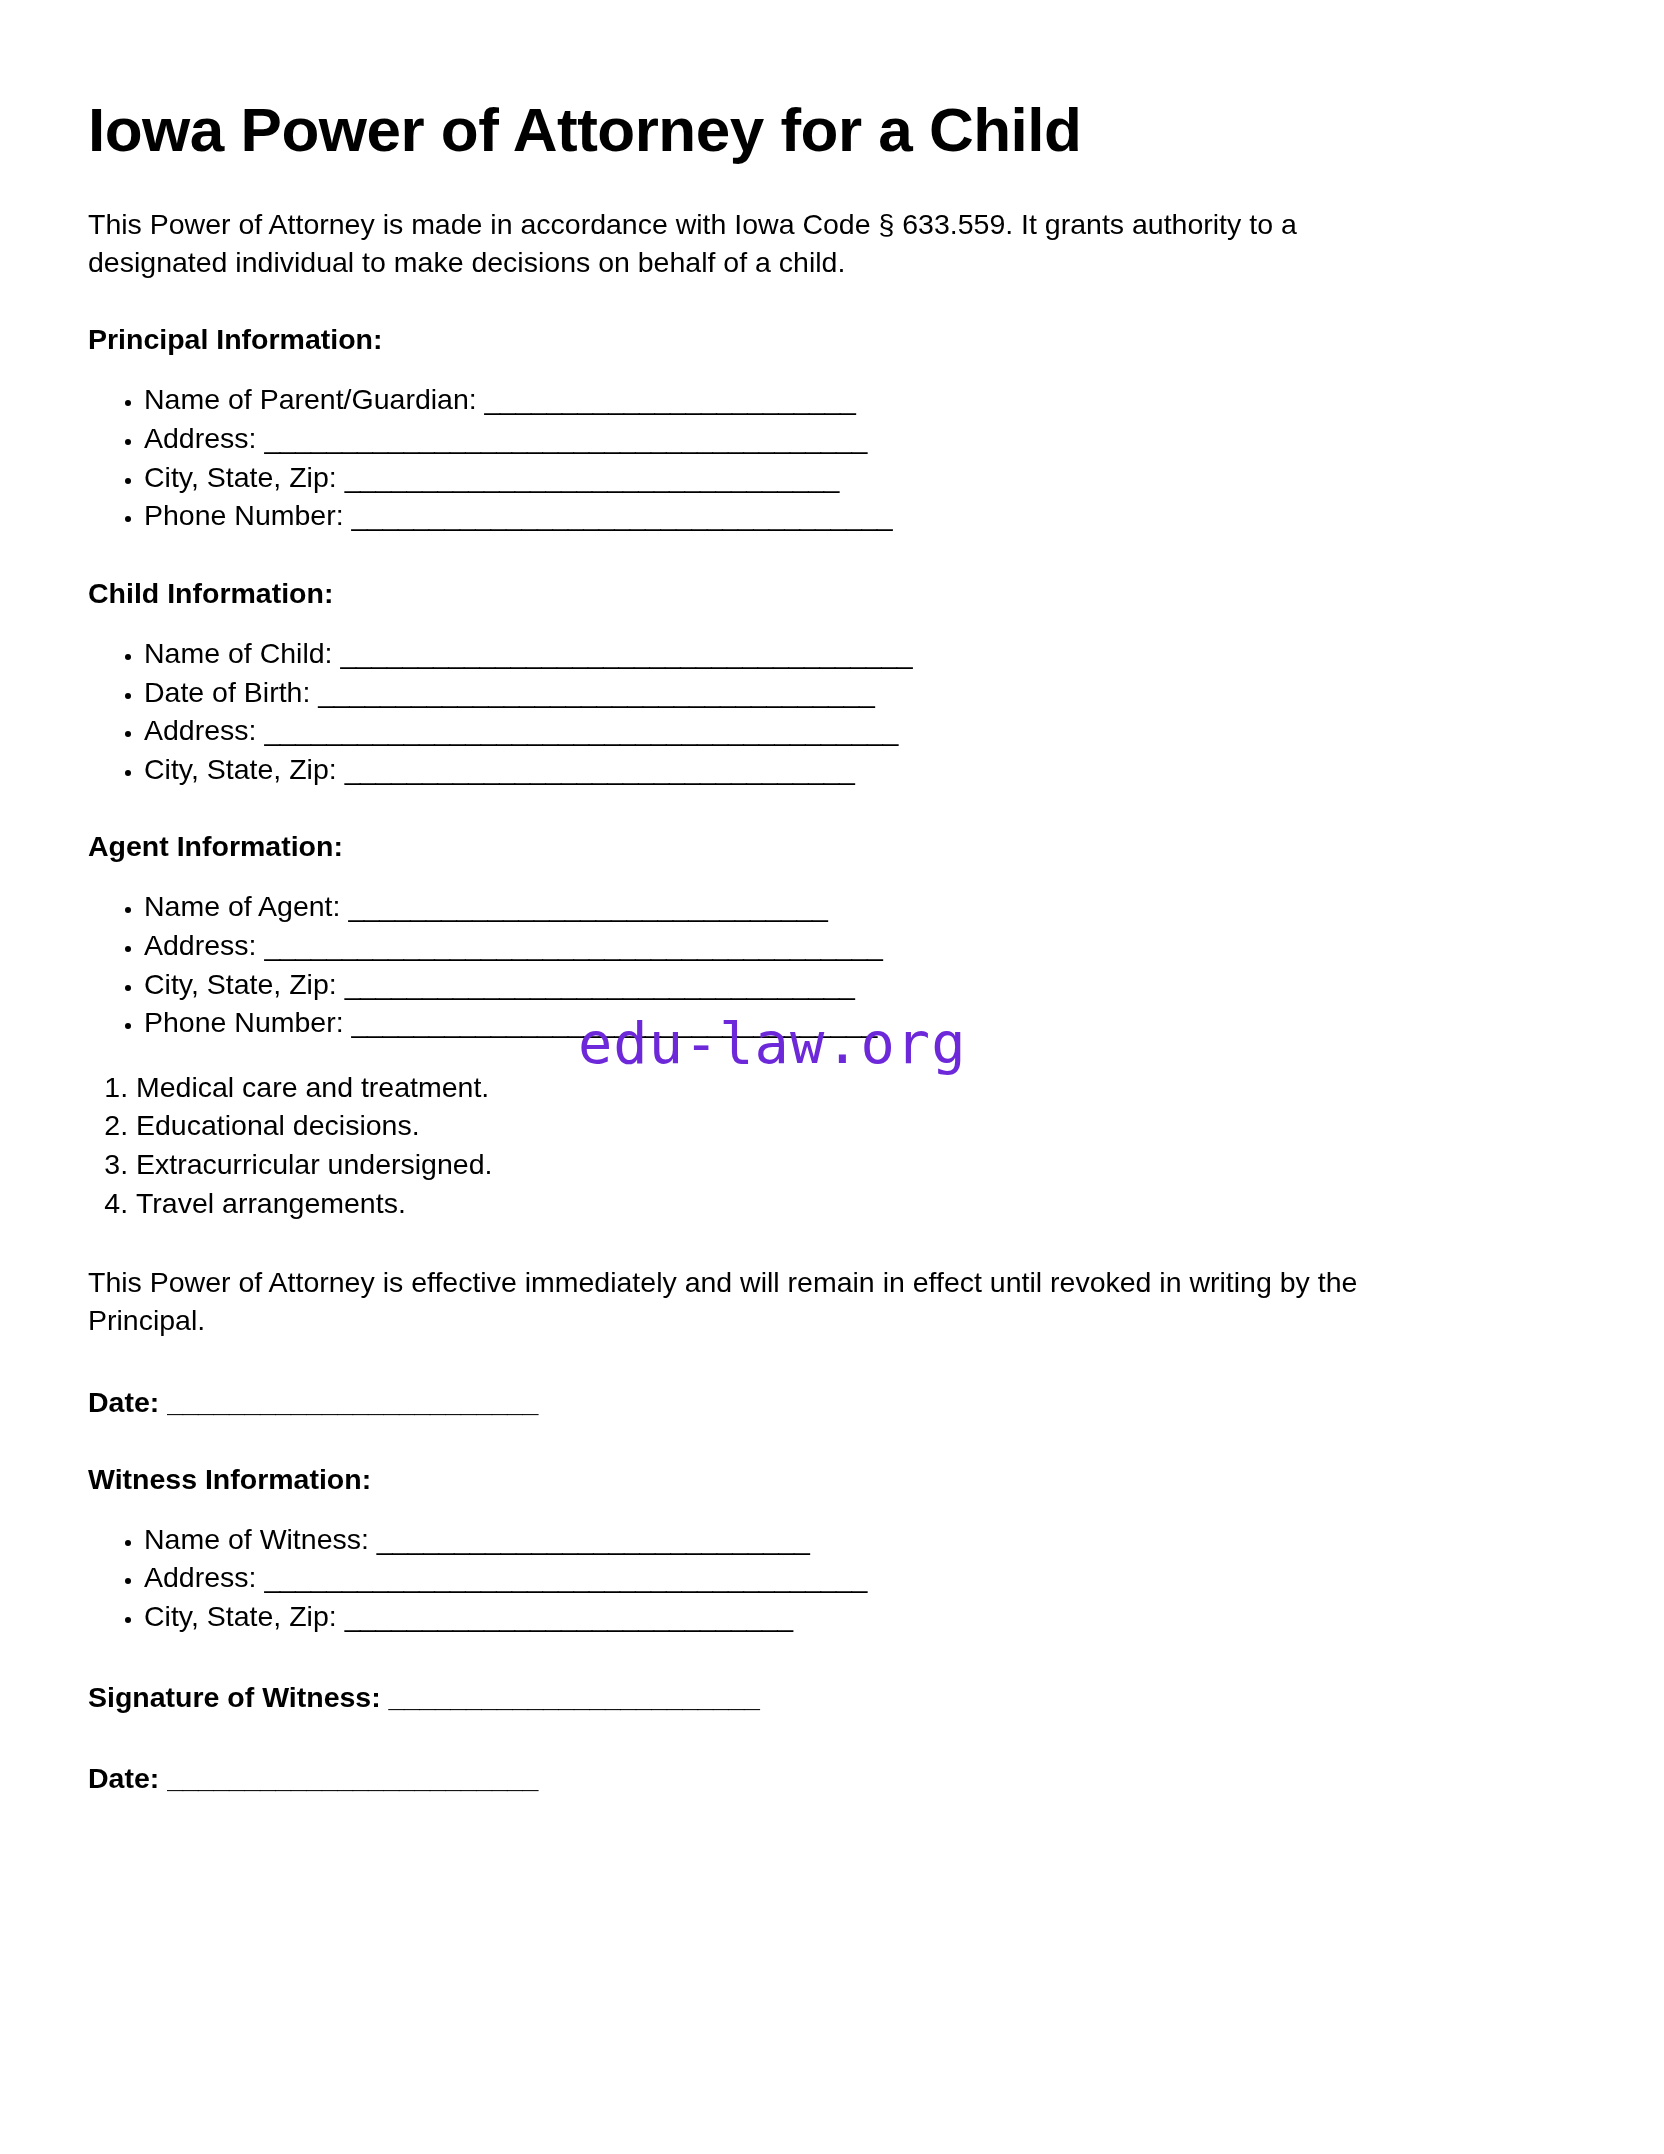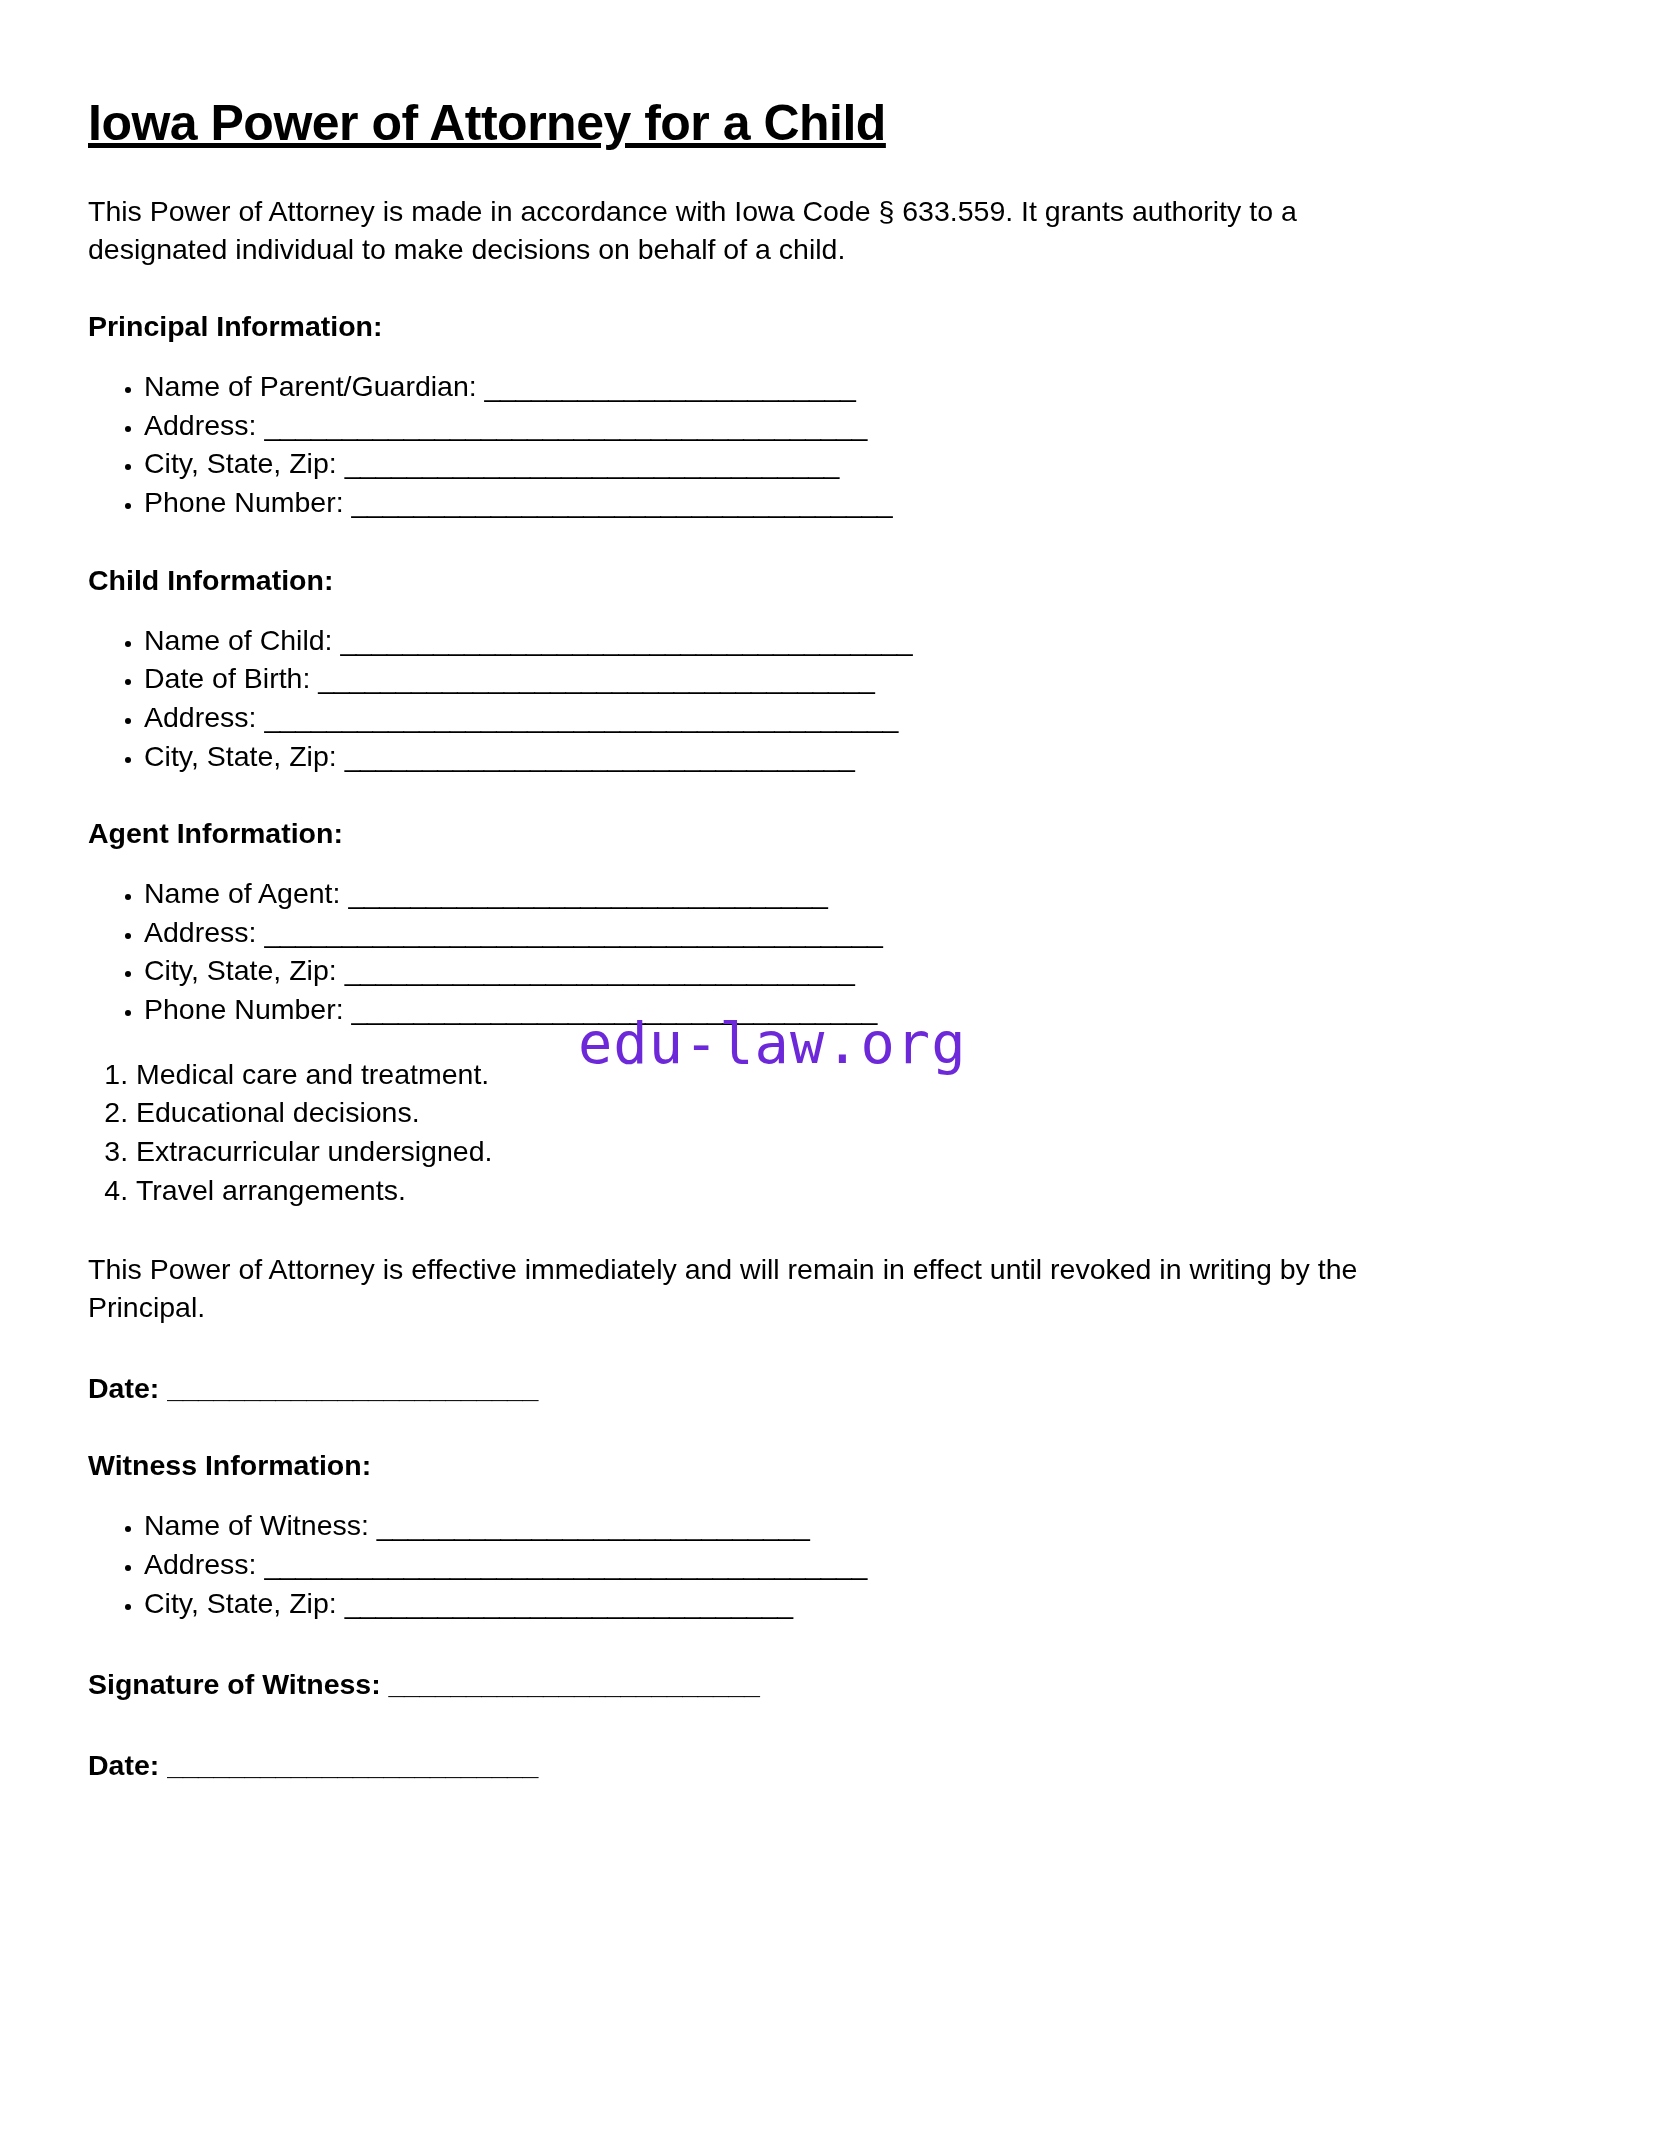--- a/index.html
+++ b/index.html
@@ -20,26 +20,25 @@
     box-sizing: border-box;
     overflow: hidden;
   }
   .content {
     position: absolute;
     left: 88px;
     top: 96px;
     width: 1460px;
   }
   h1.doc-title {
-    font-size: 50px;
+    font-size: 62px;
     font-weight: bold;
     line-height: 1.1;
     margin: 0 0 0 0;
     letter-spacing: -0.5px;
-    text-decoration: underline;
   }
   p.para {
     font-size: 28.5px;
     line-height: 1.32;
     margin: 42px 0 0 0;
     max-width: 1340px;
   }
   h2.section-head {
     font-size: 28.5px;
     font-weight: bold;

